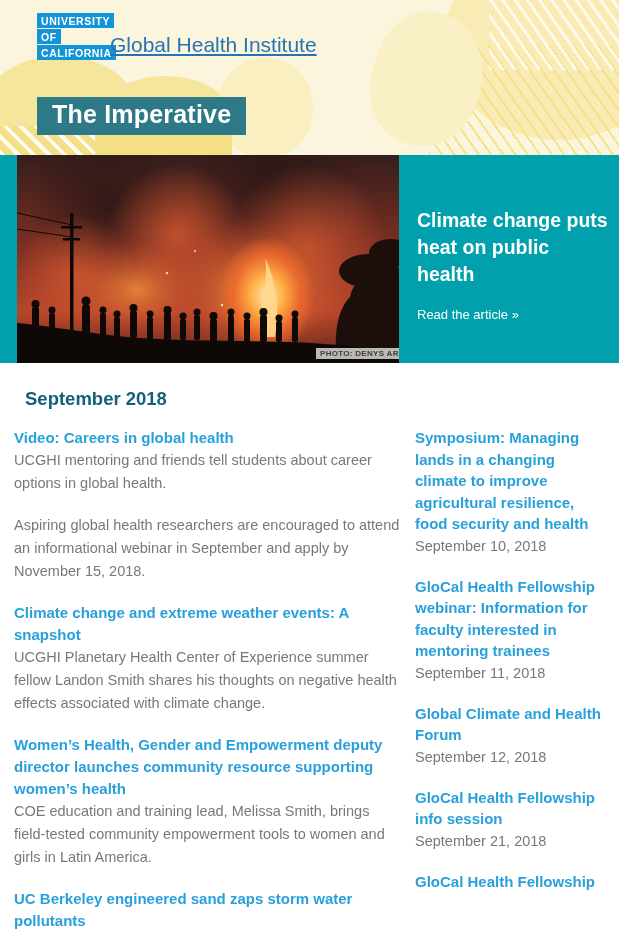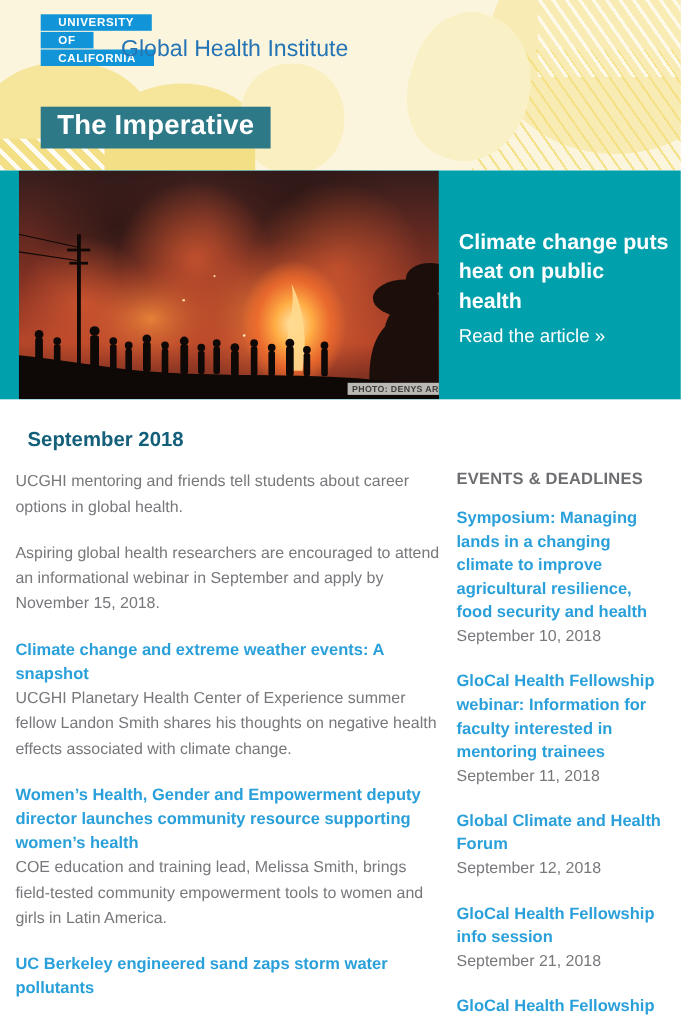--- a/index.html
+++ b/index.html
@@ -17,33 +17,33 @@
   .lines-right { right: 0; top: 45px; width: 190px; height: 110px;
      background: repeating-linear-gradient(55deg, rgba(244,224,131,.9) 0 2px, transparent 2px 10px); }
   .stripes-tr { right: 0; top: 0; width: 130px; height: 70px;
      background: repeating-linear-gradient(55deg, rgba(255,255,255,.75) 0 3px, transparent 3px 10px); }
   .strip-bl { left: 0; top: 126px; width: 232px; height: 29px; background: #F3DF85; }
   .stripes-bl { left: 0; top: 126px; width: 95px; height: 29px;
      background: repeating-linear-gradient(45deg, rgba(255,255,255,.9) 0 4px, transparent 4px 11px); }
 
   .uc-logo { position: absolute; left: 37px; top: 13px; cursor: pointer; }
   .uc-bar { display: table; background: #1295D8; color: #fff; font-weight: bold;
-     font-size: 10.5px; letter-spacing: .6px; padding: 2px 16px 1px; margin-bottom: 1px; }
-  .org-name { position: absolute; left: 110px; top: 33px; font-size: 21px; color: #2574B4; }
+     font-size: 10.5px; letter-spacing: .6px; padding: 2px 4px 1px; margin-bottom: 1px; }
+  .org-name { position: absolute; left: 110px; top: 33px; font-size: 21px; color: #2574B4; text-decoration: underline; }
   .masthead { position: absolute; left: 37px; top: 97px; background: #2E7987; color: #fff;
      font-size: 25px; font-weight: bold; padding: 3px 15px 6px; letter-spacing: .2px; }
 
   
   .hero { position: relative; height: 208px; background: #00A0AC; }
   .hero-photo { position: absolute; left: 17px; top: 0; width: 382px; height: 208px; overflow: hidden; }
   .photo-credit { position: absolute; left: 299px; top: 193px; background: rgba(205,205,200,.9);
      color: #3E3D3A; font-size: 8px; font-weight: bold; padding: 1px 4px; letter-spacing: .3px; white-space: nowrap; }
   .hero-text { position: absolute; left: 417px; top: 52px; width: 192px; color: #fff; }
   .hero-headline { font-size: 19.5px; font-weight: bold; line-height: 27px; }
-  .hero-cta { margin-top: 8px; font-size: 17px; cursor: pointer; }
+  .hero-cta { margin-top: 19px; font-size: 13px; cursor: pointer; }
 
   
   .content { padding: 26px 14px 0 14px; }
   .month-heading { color: #14607A; font-size: 18.5px; font-weight: bold; line-height: 20px; margin-bottom: 18px; margin-left: 11px; }
   .columns { display: flex; }
   .col-left { width: 388px; }
   .col-right { width: 190px; margin-left: 13px; }
 
   .article { margin-bottom: 19px; }
   .article-title { color: #2AA0DB; font-weight: bold; font-size: 15px; line-height: 22px; cursor: pointer; }
@@ -175,20 +175,21 @@
   </div>
 
   <div class="content">
     <div class="month-heading">September 2018</div>
 
     <div class="columns">
 
       <div class="col-left">
 
         <div class="article">
+          <div class="article-title">Video: Careers in global health</div>
           <div class="article-summary">UCGHI mentoring and friends tell students about career options in global health.</div>
         </div>
 
         <div class="article">
           <div class="article-summary">Aspiring global health researchers are encouraged to attend an informational webinar in September and apply by November 15, 2018.</div>
         </div>
 
         <div class="article">
           <div class="article-title">Climate change and extreme weather events: A snapshot</div>
           <div class="article-summary">UCGHI Planetary Health Center of Experience summer fellow Landon Smith shares his thoughts on negative health effects associated with climate change.</div>
@@ -200,21 +201,20 @@
         </div>
 
         <div class="article">
           <div class="article-title">UC Berkeley engineered sand zaps storm water pollutants</div>
           <div class="article-summary"></div>
         </div>
 
       </div>
 
       <div class="col-right">
-        <div class="events-heading">EVENTS &amp; DEADLINES</div>
 
         <div class="event">
           <div class="event-title">Symposium: Managing lands in a changing climate to improve agricultural resilience, food security and health</div>
           <div class="event-date">September 10, 2018</div>
         </div>
 
         <div class="event">
           <div class="event-title">GloCal Health Fellowship webinar: Information for faculty interested in mentoring trainees</div>
           <div class="event-date">September 11, 2018</div>
         </div>

